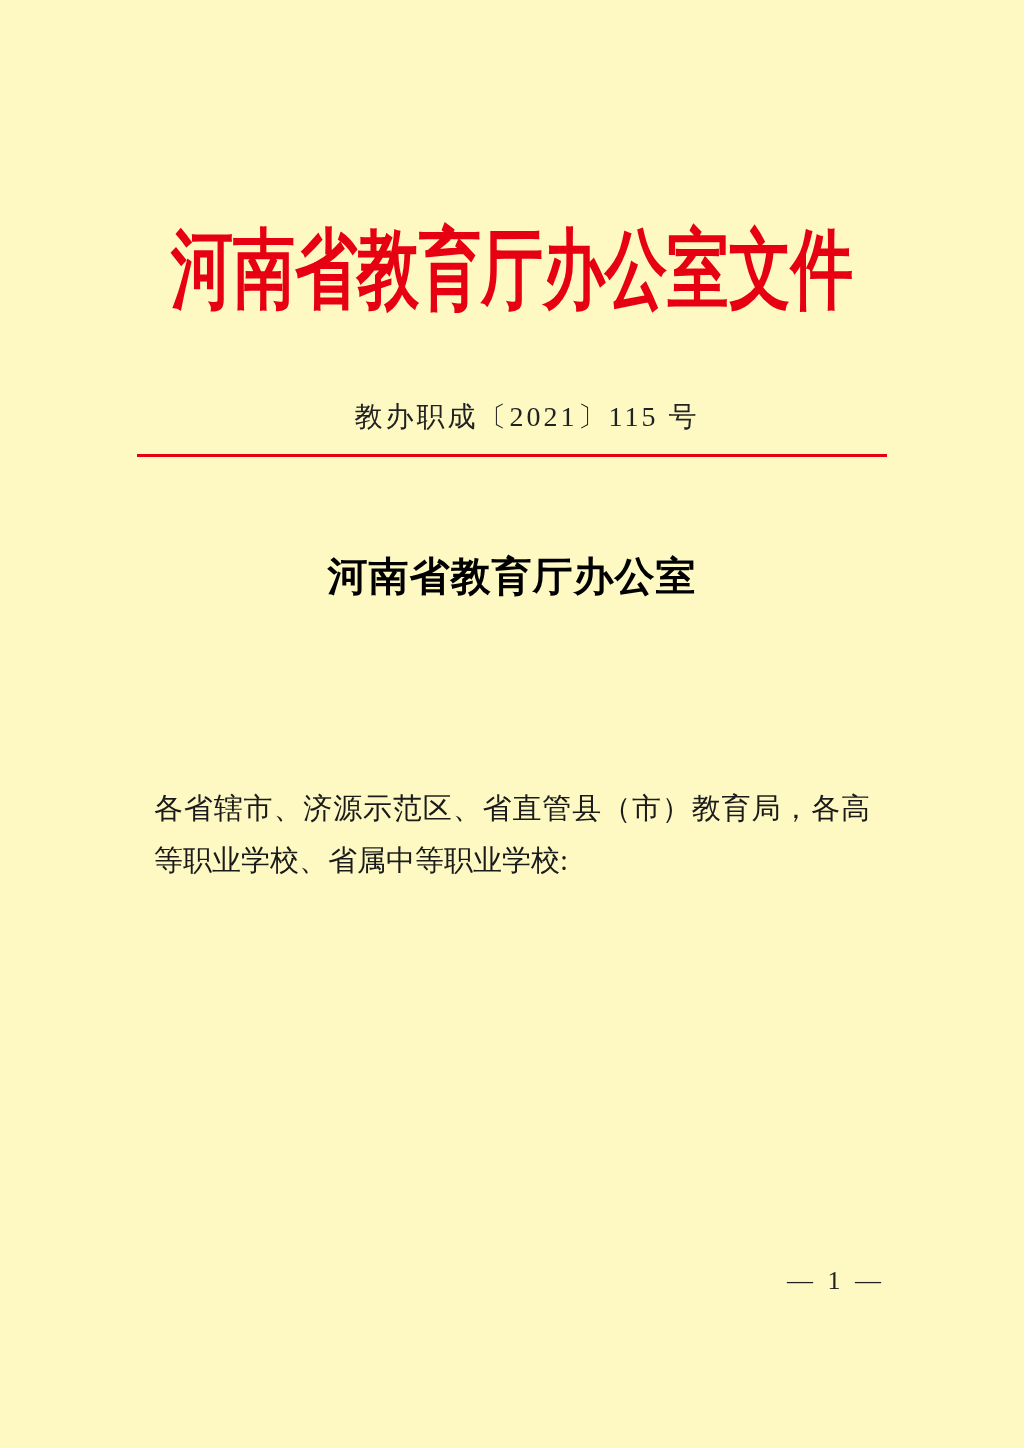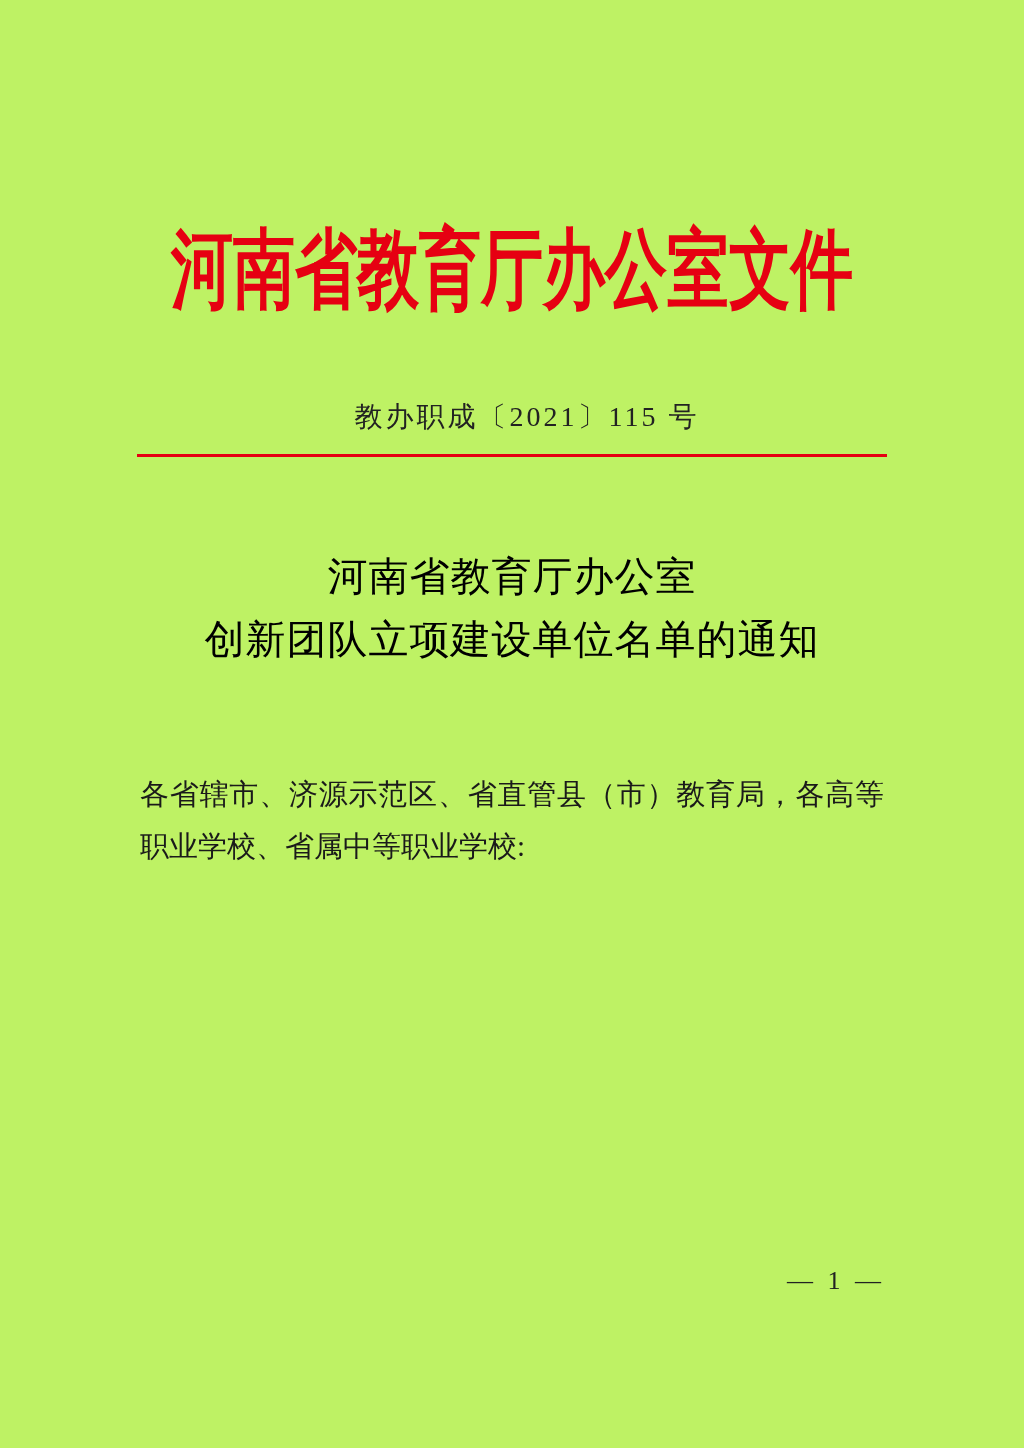--- a/index.html
+++ b/index.html
@@ -1,20 +1,20 @@
 <!DOCTYPE html>
 <html><head>
 <meta charset="utf-8">
 <style>
   html, body { margin: 0; padding: 0; background: #ffffff; }
   .page {
     position: relative;
     width: 1024px;
     height: 1448px;
-    background: #bef264;
+    background: #fef9c3;
     overflow: hidden;
     font-family: "Liberation Serif", "DejaVu Serif", serif;
     color: #1a1a1a;
   }
   
   .org-title {
     position: absolute;
     top: 205px;
     left: 0;
     width: 100%;
@@ -52,37 +52,37 @@
   }
   
   .notice-title {
     position: absolute;
     top: 545px;
     left: 0;
     width: 100%;
     text-align: center;
     font-size: 40px;
     line-height: 63px;
-    font-weight: normal;
+    font-weight: bold;
     color: #000000;
     letter-spacing: 1px;
   }
   
   .body-text {
     position: absolute;
     top: 765px;
     left: 137px;
     width: 750px;
     font-size: 29px;
     line-height: 52.4px;
     text-align: justify;
     text-justify: inter-ideograph;
     color: #1a1a1a;
   }
-  .body-text p { margin: 3px; }
+  .body-text p { margin: 17px; }
   .body-text p.indented { text-indent: 58px; }
   
   .page-number {
     position: absolute;
     top: 1266px;
     right: 139px;
     font-size: 26px;
     letter-spacing: 4px;
     color: #222222;
   }
@@ -93,21 +93,20 @@
 <div class="page">
 
   <div class="org-title">河南省教育厅办公室文件</div>
 
   <div class="doc-number">教办职成〔2021〕115 号</div>
 
   <div class="red-rule"></div>
 
   <div class="notice-title">
     <div>河南省教育厅办公室</div>
-    <div>创新团队立项建设单位名单的通知</div>
   </div>
 
   <div class="body-text">
     <p>各省辖市、济源示范区、省直管县（市）教育局，各高等职业学校、省属中等职业学校:</p>
   </div>
 
   <div class="page-number">— 1 —</div>
 
 </div>
 

